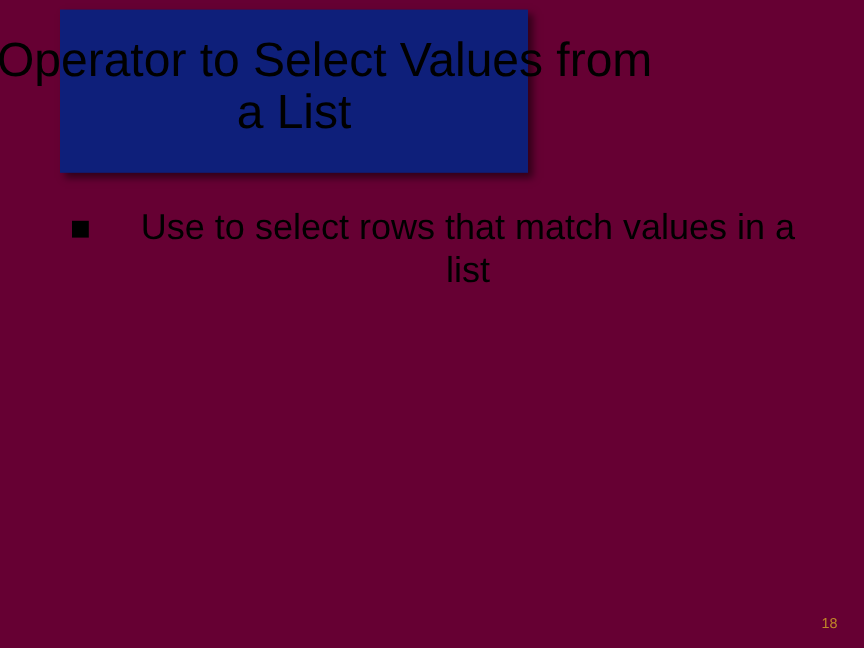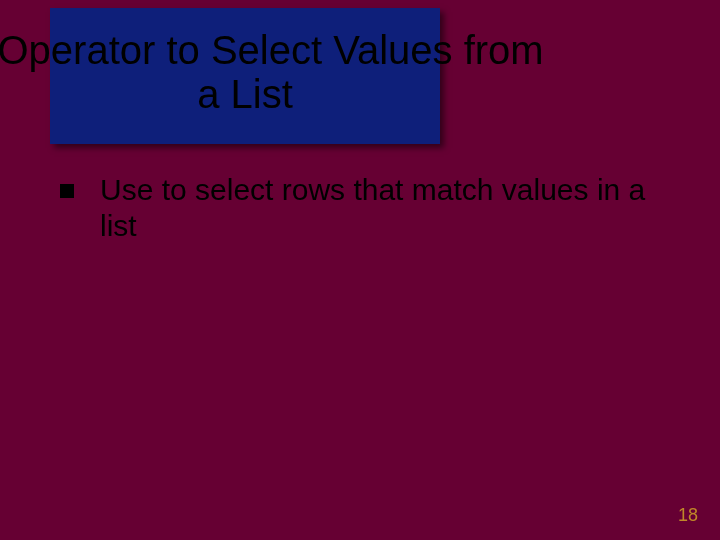--- a/index.html
+++ b/index.html
@@ -43,40 +43,41 @@
   .content {
     position: absolute;
     top: 172px;
     left: 60px;
     right: 40px;
   }
   .bullet-row {
     display: flex;
     align-items: flex-start;
     margin-bottom: 6px;
+    text-align: center;
   }
   .bullet-square {
     flex: 0 0 auto;
     width: 14px;
     height: 14px;
     background: #000000;
     margin-top: 12px;
     margin-right: 26px;
   }
   .bullet-text {
     color: #000000;
     font-size: 30px;
     line-height: 1.2;
   }
   .page-number {
     position: absolute;
     right: 22px;
     bottom: 14px;
     color: #c08828;
-    font-size: 18px;
+    font-size: 12px;
     font-family: "Arial", sans-serif;
   }
 </style>
 </head>
 <body>
 
 <div class="slide">
 
   <div class="title-box">
     <div class="title-text">IN Operator to Select Values from a List</div>

